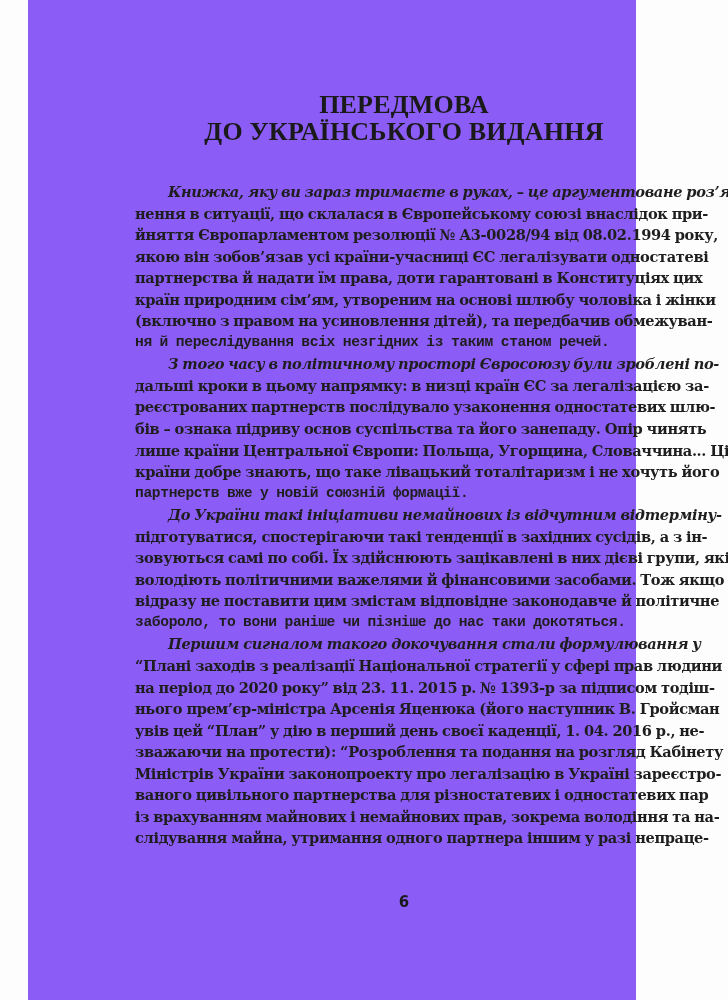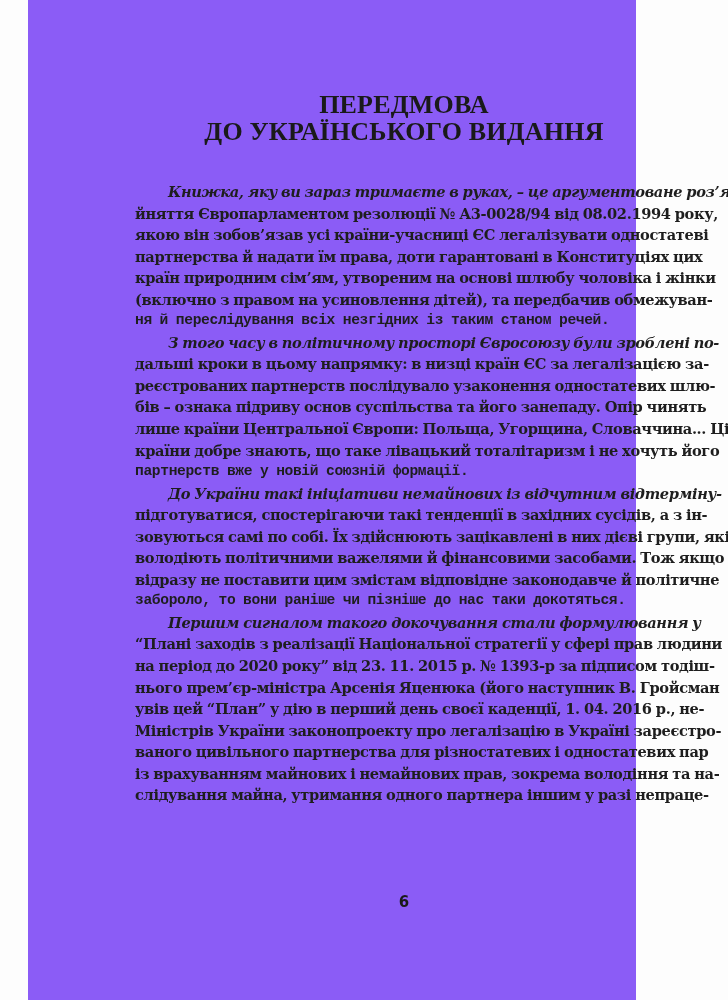--- a/index.html
+++ b/index.html
@@ -84,20 +84,21 @@
 
   <div class="title">
     <div>ПЕРЕДМОВА</div>
     <div>ДО УКРАЇНСЬКОГО ВИДАННЯ</div>
   </div>
 
   <div class="body-text">
 
     <div>
       <span class="line indent">Книжка, яку ви зараз тримаєте в руках, – це аргументоване роз’яс-</span>
+      <span class="line">нення в ситуації, що склалася в Європейському союзі внаслідок при-</span>
       <span class="line">йняття Європарламентом резолюції № А3-0028/94 від 08.02.1994 року,</span>
       <span class="line">якою він зобов’язав усі країни-учасниці ЄС легалізувати одностатеві</span>
       <span class="line">партнерства й надати їм права, доти гарантовані в Конституціях цих</span>
       <span class="line">країн природним сім’ям, утвореним на основі шлюбу чоловіка і жінки</span>
       <span class="line">(включно з правом на усиновлення дітей), та передбачив обмежуван-</span>
       <span class="line last">ня й переслідування всіх незгідних із таким станом речей.</span>
     </div>
 
     <div>
       <span class="line indent">З того часу в політичному просторі Євросоюзу були зроблені по-</span>
@@ -117,20 +118,21 @@
       <span class="line">відразу не поставити цим змістам відповідне законодавче й політичне</span>
       <span class="line last">заборолo, то вони раніше чи пізніше до нас таки докотяться.</span>
     </div>
 
     <div>
       <span class="line indent">Першим сигналом такого докочування стали формулювання у</span>
       <span class="line">“Плані заходів з реалізації Національної стратегії у сфері прав людини</span>
       <span class="line">на період до 2020 року” від 23. 11. 2015 р. № 1393-р за підписом тодіш-</span>
       <span class="line">нього прем’єр-міністра Арсенія Яценюка (його наступник В. Гройсман</span>
       <span class="line">увів цей “План” у дію в перший день своєї каденції, 1. 04. 2016 р., не-</span>
+      <span class="line">зважаючи на протести): “Розроблення та подання на розгляд Кабінету</span>
       <span class="line">Міністрів України законопроекту про легалізацію в Україні зареєстро-</span>
       <span class="line">ваного цивільного партнерства для різностатевих і одностатевих пар</span>
       <span class="line">із врахуванням майнових і немайнових прав, зокрема володіння та на-</span>
       <span class="line">слідування майна, утримання одного партнера іншим у разі непраце-</span>
     </div>
 
   </div>
 
   <div class="page-number">6</div>
 

